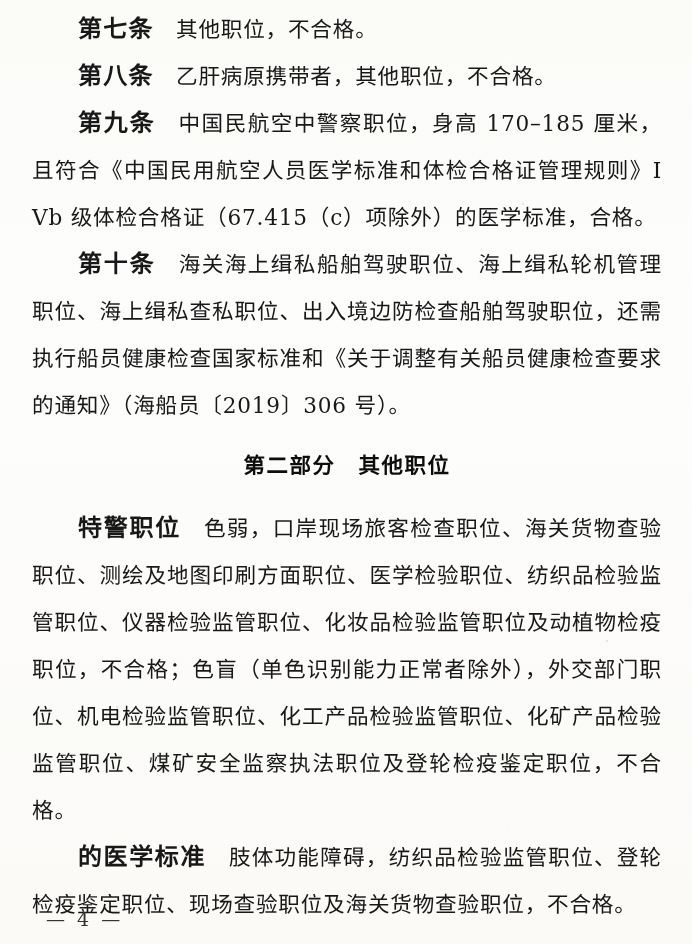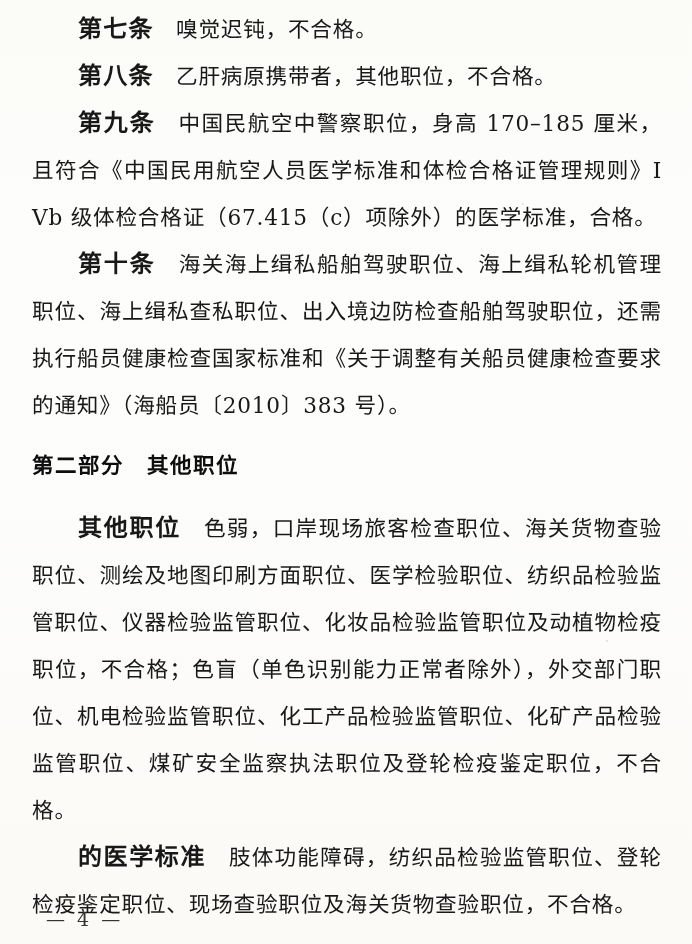--- a/index.html
+++ b/index.html
@@ -54,20 +54,21 @@
   }
 
   .indent {
     text-indent: 46px;
   }
 
   .heading {
     font-size: 21.5px;
     line-height: 47px;
     font-weight: bold;
+    text-align: center;
     letter-spacing: 1.5px;
     font-family: "DejaVu Sans", "Liberation Sans", sans-serif;
     margin: 0;
     color: #0d0d0d;
   }
 
   .spacer-sm { height: 13px; }
   .spacer-md { height: 16px; }
 
   .footer {
@@ -89,35 +90,35 @@
     opacity: .55;
   }
 </style>
 </head>
 <body>
 
 <div class="page">
 
   <div class="content">
 
-    <p class="para indent"><span class="marker">第七条</span><span>　嗅觉迟钝，不合格。</span></p>
+    <p class="para indent"><span class="marker">第七条</span><span>　其他职位，不合格。</span></p>
 
     <p class="para indent"><span class="marker">第八条</span><span>　乙肝病原携带者，其他职位，不合格。</span></p>
 
     <p class="para indent"><span class="marker">第九条</span><span>　中国民航空中警察职位，身高 170–185 厘米，且符合《中国民用航空人员医学标准和体检合格证管理规则》IVb 级体检合格证（67.415（c）项除外）的医学标准，合格。</span></p>
 
-    <p class="para indent"><span class="marker">第十条</span><span>　海关海上缉私船舶驾驶职位、海上缉私轮机管理职位、海上缉私查私职位、出入境边防检查船舶驾驶职位，还需执行船员健康检查国家标准和《关于调整有关船员健康检查要求的通知》（海船员〔2010〕383 号）。</span></p>
+    <p class="para indent"><span class="marker">第十条</span><span>　海关海上缉私船舶驾驶职位、海上缉私轮机管理职位、海上缉私查私职位、出入境边防检查船舶驾驶职位，还需执行船员健康检查国家标准和《关于调整有关船员健康检查要求的通知》（海船员〔2019〕306 号）。</span></p>
 
     <div class="spacer-sm"></div>
 
     <p class="heading">第二部分　其他职位</p>
 
     <div class="spacer-md"></div>
 
-    <p class="para indent"><span class="marker">其他职位</span><span>　色弱，口岸现场旅客检查职位、海关货物查验职位、测绘及地图印刷方面职位、医学检验职位、纺织品检验监管职位、仪器检验监管职位、化妆品检验监管职位及动植物检疫职位，不合格；色盲（单色识别能力正常者除外），外交部门职位、机电检验监管职位、化工产品检验监管职位、化矿产品检验监管职位、煤矿安全监察执法职位及登轮检疫鉴定职位，不合格。</span></p>
+    <p class="para indent"><span class="marker">特警职位</span><span>　色弱，口岸现场旅客检查职位、海关货物查验职位、测绘及地图印刷方面职位、医学检验职位、纺织品检验监管职位、仪器检验监管职位、化妆品检验监管职位及动植物检疫职位，不合格；色盲（单色识别能力正常者除外），外交部门职位、机电检验监管职位、化工产品检验监管职位、化矿产品检验监管职位、煤矿安全监察执法职位及登轮检疫鉴定职位，不合格。</span></p>
 
     <p class="para indent"><span class="marker">的医学标准</span><span>　肢体功能障碍，纺织品检验监管职位、登轮检疫鉴定职位、现场查验职位及海关货物查验职位，不合格。</span></p>
 
     <p class="para indent"></p>
 
   </div>
 
   <div class="footer">— 4 —</div>
 
   <span class="speckle" style="left:248px; top:86px;"></span>

